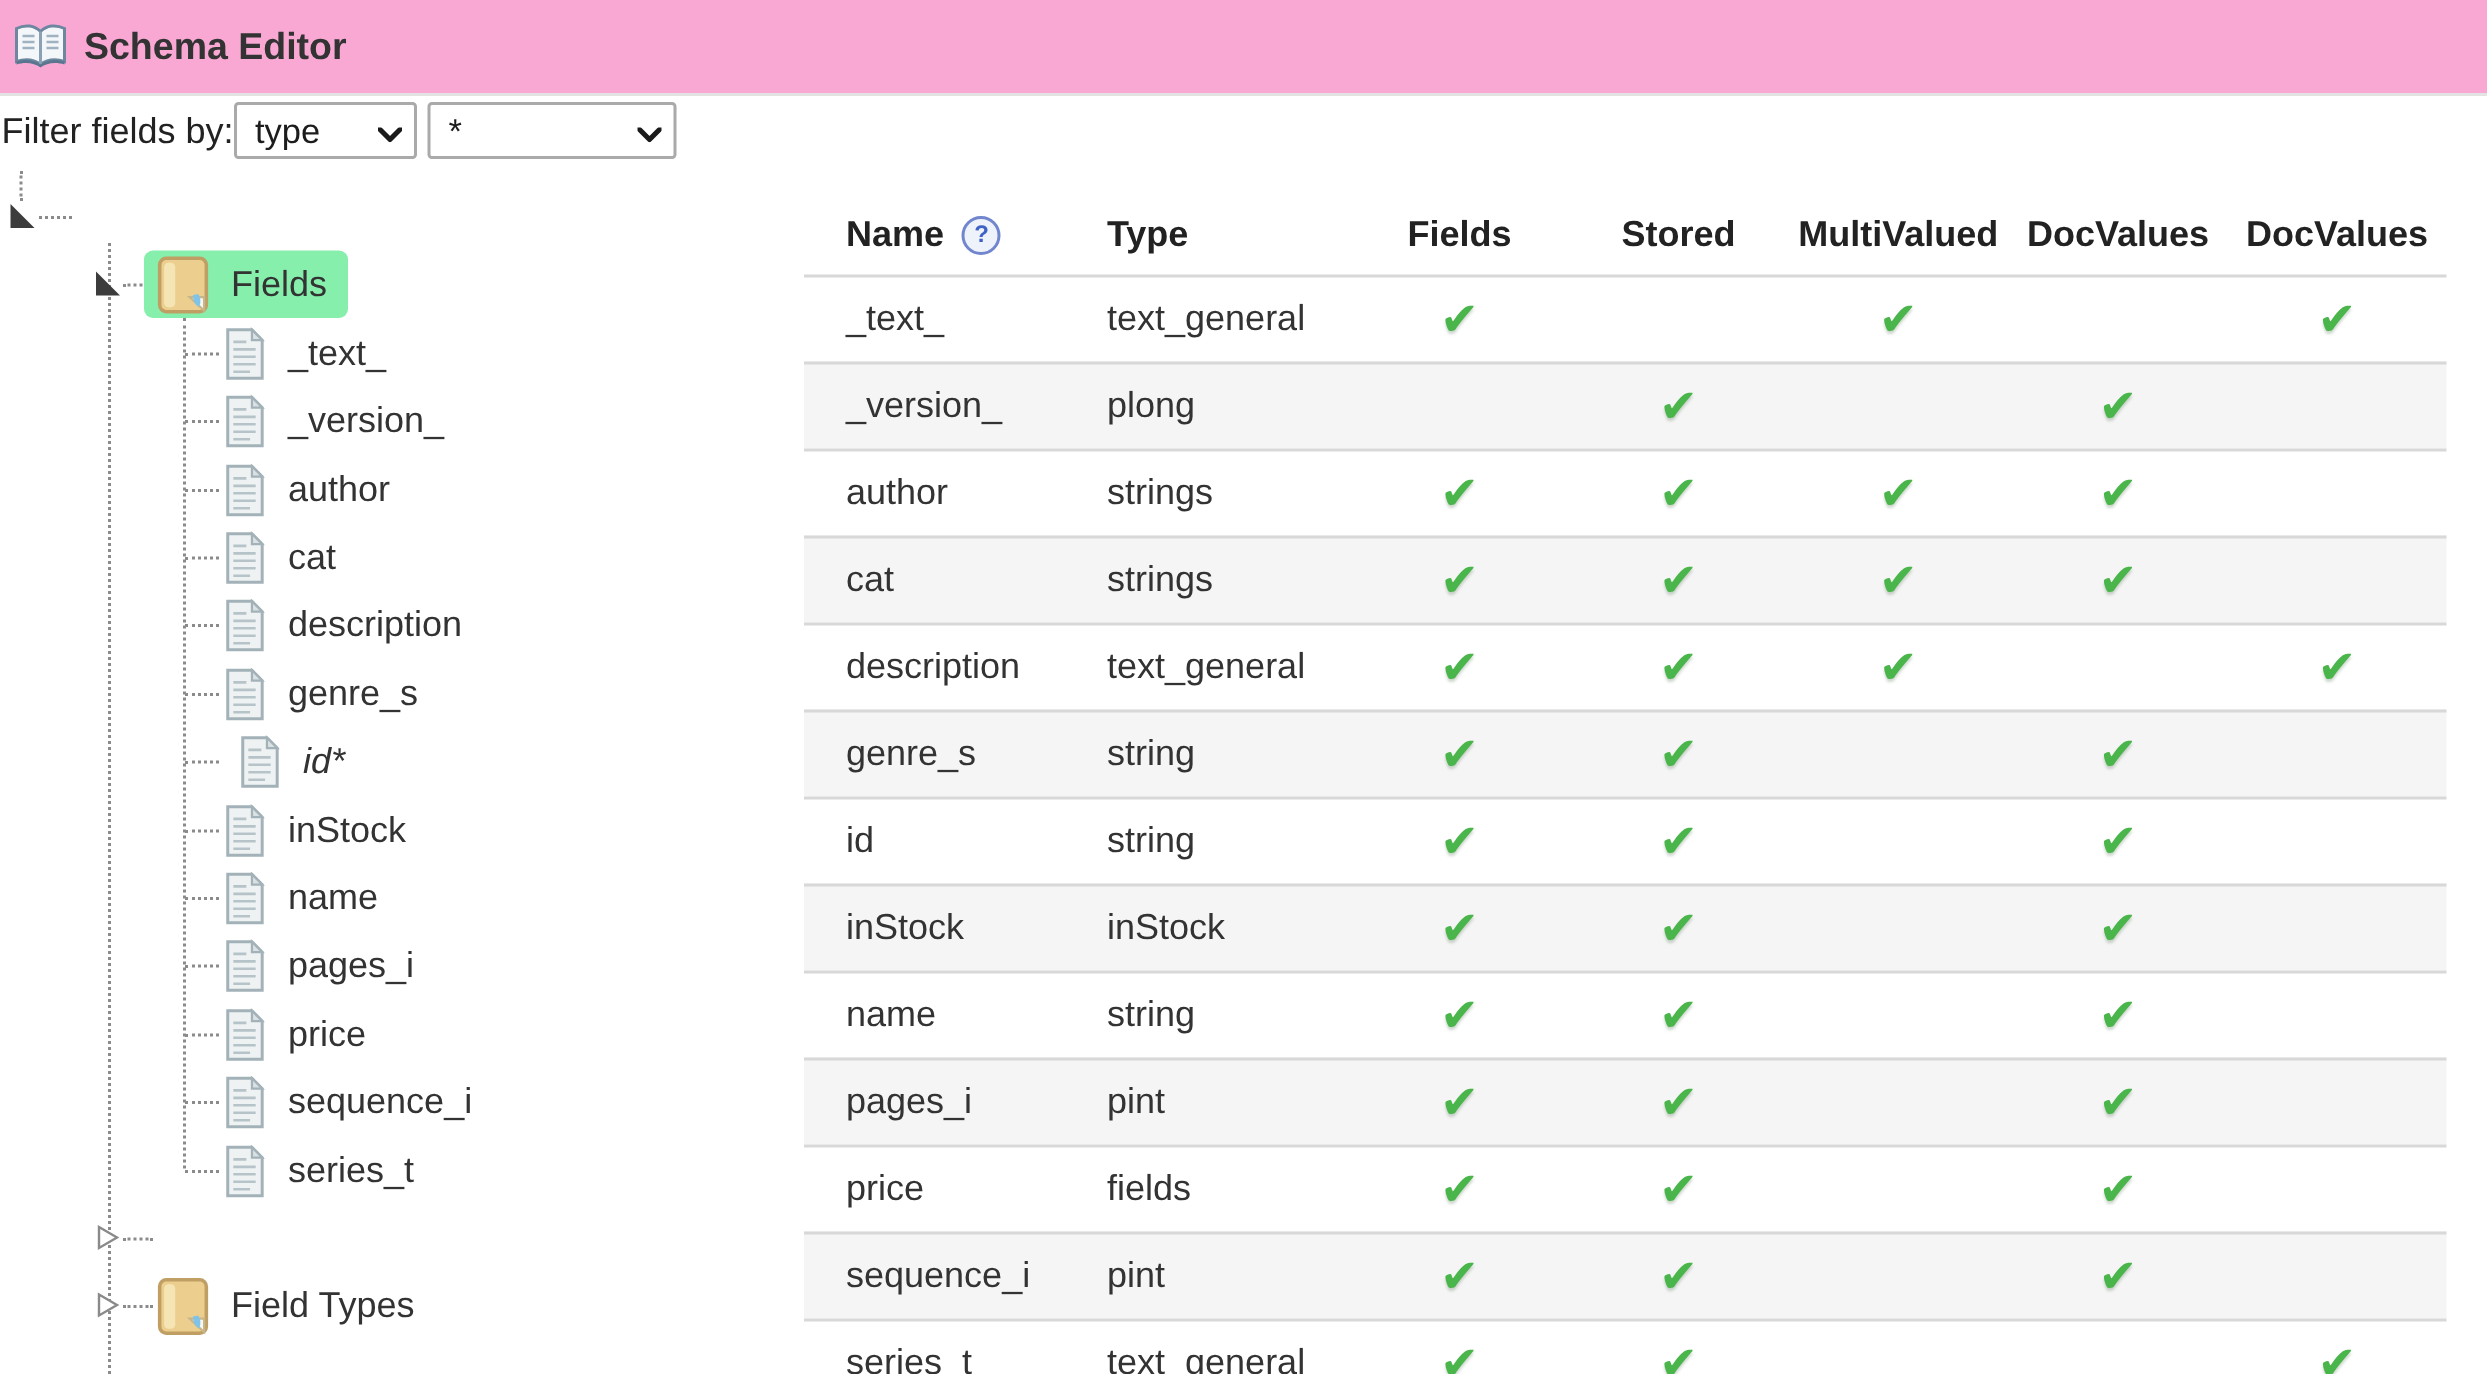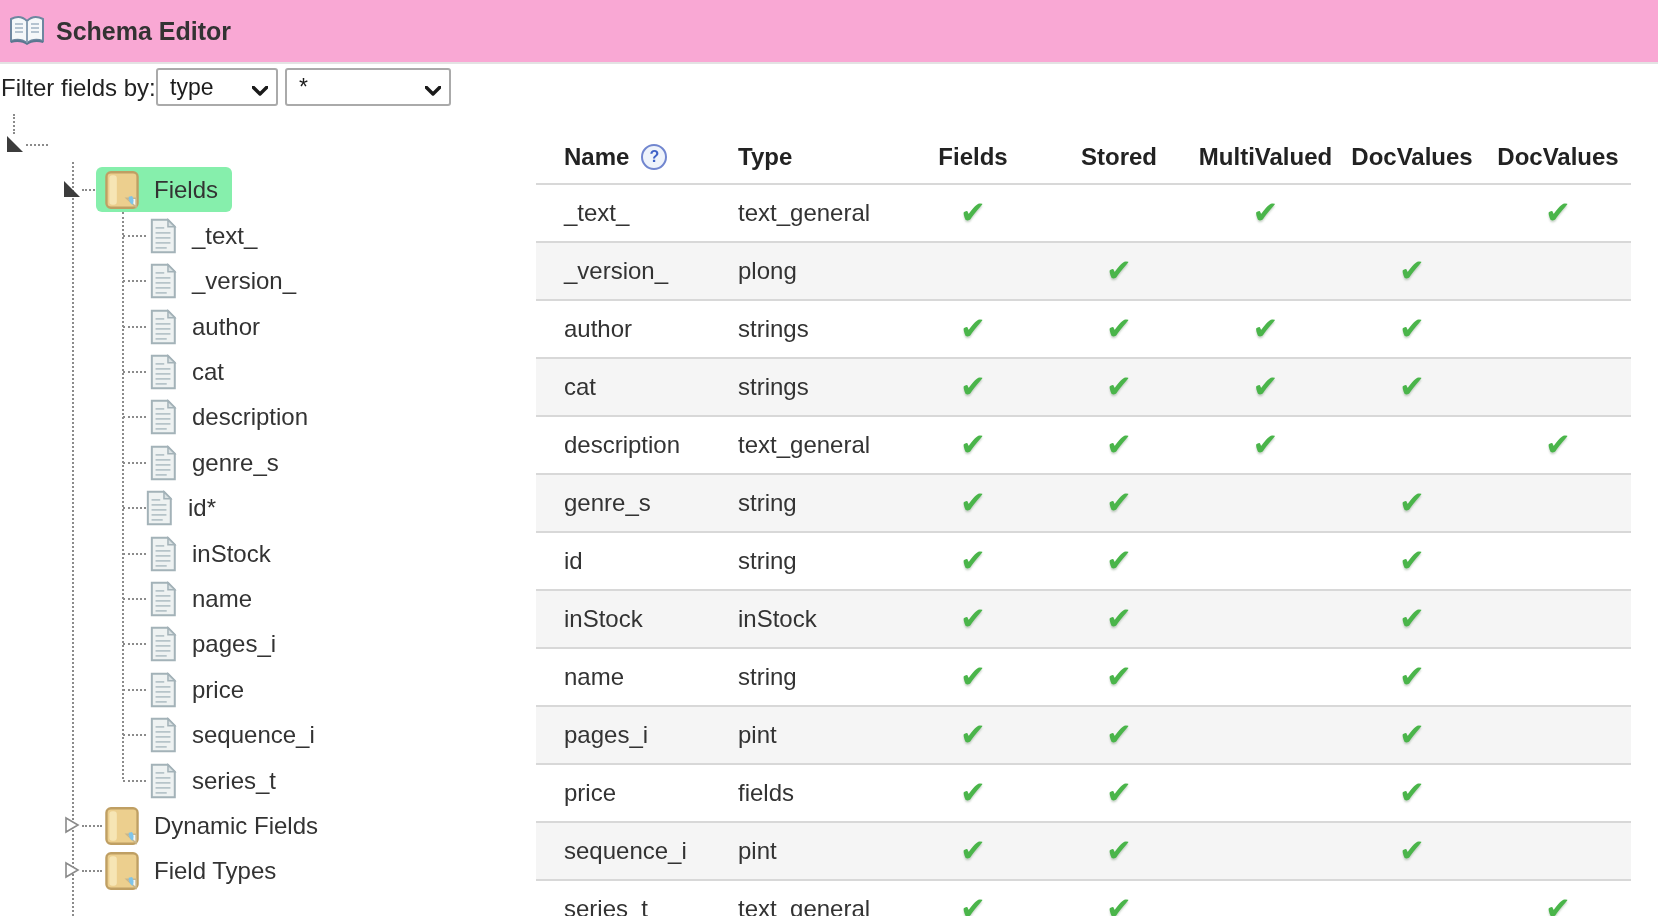--- a/index.html
+++ b/index.html
@@ -215,21 +215,21 @@
               <path d="M3 1.5 h13 l5.5 5.5 v20.5 h-18.5 Z" fill="#eef2f2" stroke="#a3b2b8" stroke-width="1.6"></path>
               <path d="M16 1.5 v5.5 h5.5 Z" fill="#d9e1e3" stroke="#a3b2b8" stroke-width="1.2"></path>
               <path d="M6 8 h7 M6 12 h12 M6 16 h12 M6 20 h12 M6 24 h9" stroke="#b6c4c9" stroke-width="1.4"></path>
             </svg>
           </span>
           <span class="tlabel">genre_s</span>
         </span>
       </div>
       <div class="tree-item" style="top: 375px;">
         <div class="hline" style="left:123px;width:23px;"></div>
-        <span class="node" style="left:136px;">
+        <span class="node" style="left:150px;font-style:italic;">
           <span class="ticon">
             <svg width="30" height="36" viewBox="0 0 24 29">
               <path d="M3 1.5 h13 l5.5 5.5 v20.5 h-18.5 Z" fill="#eef2f2" stroke="#a3b2b8" stroke-width="1.6"></path>
               <path d="M16 1.5 v5.5 h5.5 Z" fill="#d9e1e3" stroke="#a3b2b8" stroke-width="1.2"></path>
               <path d="M6 8 h7 M6 12 h12 M6 16 h12 M6 20 h12 M6 24 h9" stroke="#b6c4c9" stroke-width="1.4"></path>
             </svg>
           </span>
           <span class="tlabel">id*</span>
         </span>
       </div>
@@ -309,31 +309,20 @@
             </svg>
           </span>
           <span class="tlabel">series_t</span>
         </span>
       </div>
       <div class="tree-item" style="top: 693px;">
         <span class="toggle" style="left:63px;"><svg width="18" height="18" viewBox="0 0 18 18">
             <polygon points="3,2 15,9 3,16" fill="#ffffff" stroke="#8a8a8a" stroke-width="1.6"></polygon>
           </svg></span>
         <div class="hline" style="left:82px;width:20px;"></div>
-        <span class="node" style="left:96px;">
-          <span class="ticon">
-            <svg width="36" height="40" viewBox="0 0 24 27">
-              <rect x="1.5" y="1.5" width="21" height="24" rx="3" fill="#eccf8e" stroke="#bf9f63" stroke-width="1.6"></rect>
-              <rect x="3.5" y="3.5" width="5" height="20" rx="2" fill="#f6e5b4"></rect>
-              <path d="M15 19 L21.5 19 L21.5 25 Z" fill="#f7f7f2" stroke="#c8b68b" stroke-width="1"></path>
-              <path d="M16.5 18 c0 3 1.2 4.6 2.6 5.4 c1-1.4 1-4 -0.3-5.8 Z" fill="#7fc4e8"></path>
-            </svg>
-          </span>
-          <span class="tlabel">Dynamic Fields</span>
-        </span>
       </div>
       <div class="tree-item" style="top: 738px;">
         <span class="toggle" style="left:63px;"><svg width="18" height="18" viewBox="0 0 18 18">
             <polygon points="3,2 15,9 3,16" fill="#ffffff" stroke="#8a8a8a" stroke-width="1.6"></polygon>
           </svg></span>
         <div class="hline" style="left:82px;width:20px;"></div>
         <span class="node" style="left:96px;text-align:right;">
           <span class="ticon">
             <svg width="36" height="40" viewBox="0 0 24 27">
               <rect x="1.5" y="1.5" width="21" height="24" rx="3" fill="#eccf8e" stroke="#bf9f63" stroke-width="1.6"></rect>

